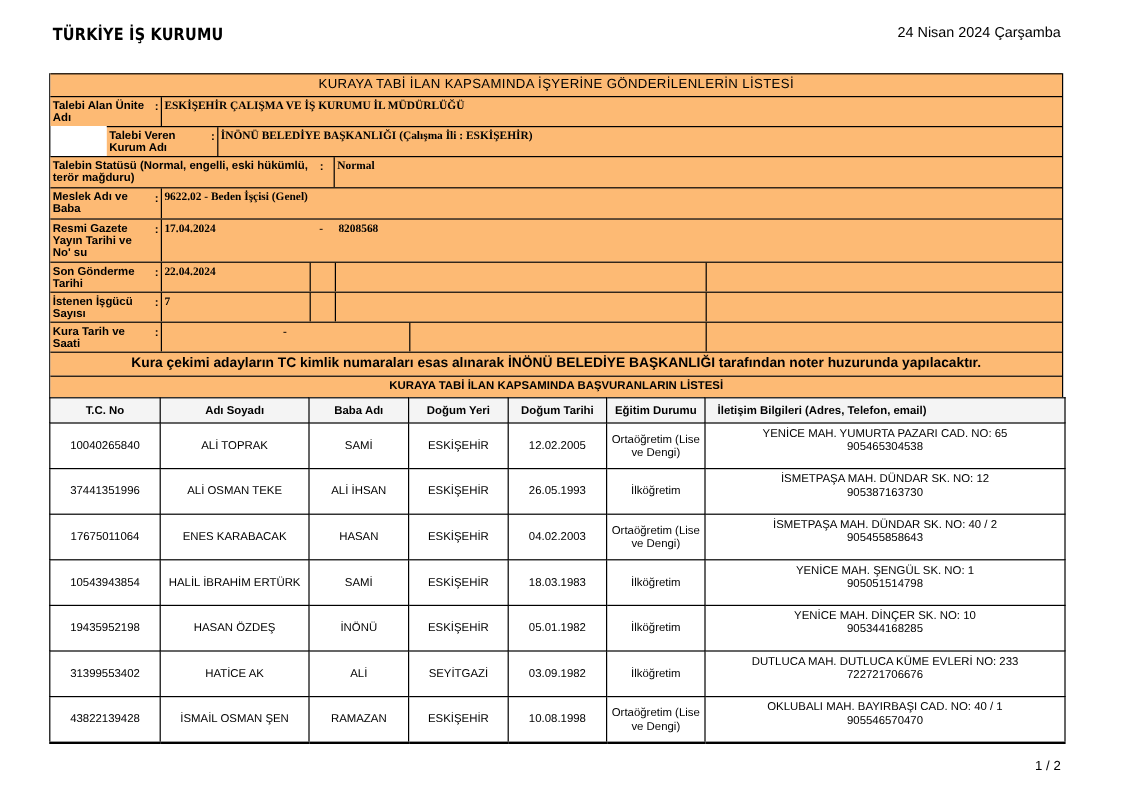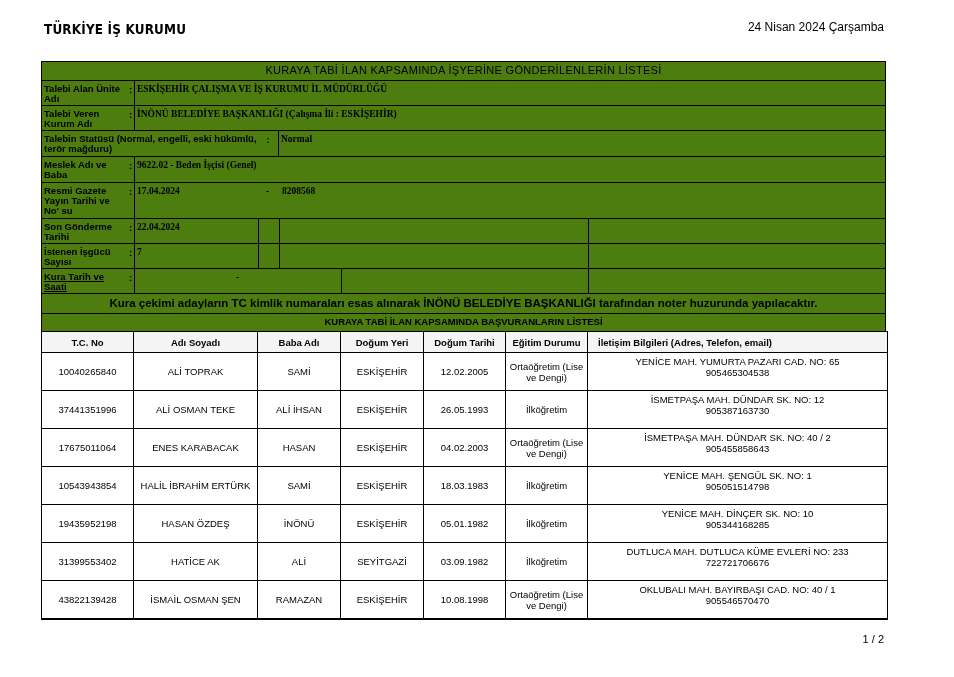--- a/index.html
+++ b/index.html
@@ -6,21 +6,21 @@
   body { width:954px; height:677px; position:relative; overflow:hidden;
          font-family:"Liberation Sans", sans-serif; color:#000; }
   .org { position:absolute; left:44px; top:21px; font-size:14px; font-weight:bold;
          letter-spacing:0.2px; font-family:"DejaVu Sans", sans-serif; transform:scaleX(0.86); transform-origin:left top; }
   .date { position:absolute; right:70px; top:20px; font-size:12px; }
   .pageno { position:absolute; right:70px; top:633px; font-size:11px; }
 
   .box { position:absolute; left:41px; width:845px; box-sizing:border-box;
          border-left:1.5px solid #000; border-right:1.5px solid #000; }
   .row { position:absolute; left:0; right:0; box-sizing:border-box;
-         border-top:1.5px solid #000; background:#4d7c0f; }
+         border-top:1.5px solid #000; background:#fdba74; }
   .cell { position:absolute; top:0; bottom:0; box-sizing:border-box; }
   .vl { border-left:1.5px solid #000; }
   .lbl { font-size:9.5px; font-weight:bold; line-height:10px; padding:3px 2px 0 2px; }
   .val { font-size:9.5px; font-weight:bold; line-height:10px; padding:3px 3px 0 2px;font-family:Liberation Serif, serif; }
   .colon { font-size:9.5px; font-weight:bold; padding-top:3px; text-align:center; }
   .title { font-size:11px; text-align:center; line-height:16px; letter-spacing:0.3px; }
   .notice { font-size:11.5px; font-weight:bold; text-align:center; line-height:17px; }
   .subtitle { font-size:9.5px; font-weight:bold; text-align:center; line-height:14px; }
 
   table.list { position:absolute; left:41px; top:331px; width:846px; border-collapse:collapse;
@@ -43,21 +43,21 @@
   <div class="row" style="top:0; height:19px; border-top-width:1.5px;">
     <div class="cell title" style="left:0; right:0;">KURAYA TABİ İLAN KAPSAMINDA İŞYERİNE GÖNDERİLENLERİN LİSTESİ</div>
   </div>
 
   <div class="row" style="top:19px; height:25px;">
     <div class="cell lbl" style="left:0; width:85px;">Talebi Alan Ünite Adı</div>
     <div class="cell colon" style="left:85px; width:7px;">:</div>
     <div class="cell val vl" style="left:92px; right:0;">ESKİŞEHİR ÇALIŞMA VE İŞ KURUMU İL MÜDÜRLÜĞÜ</div>
   </div>
 
-  <div class="row" style="top:44px; height:25px;">
+  <div class="row" style="top:44px; height:25px;margin-left:47px;">
     <div class="cell lbl" style="left:0; width:85px;">Talebi Veren Kurum Adı</div>
     <div class="cell colon" style="left:85px; width:7px;">:</div>
     <div class="cell val vl" style="left:92px; right:0;">İNÖNÜ BELEDİYE BAŞKANLIĞI (Çalışma İli : ESKİŞEHİR)</div>
   </div>
 
   <div class="row" style="top:69px; height:26px;">
     <div class="cell lbl" style="left:0; width:218px;">Talebin Statüsü (Normal, engelli, eski hükümlü, terör mağduru)</div>
     <div class="cell colon" style="left:218px; width:16px;">:</div>
     <div class="cell val vl" style="left:236px; right:0;">Normal</div>
   </div>
@@ -88,21 +88,21 @@
   <div class="row" style="top:182px; height:25px;">
     <div class="cell lbl" style="left:0; width:85px;">İstenen İşgücü Sayısı</div>
     <div class="cell colon" style="left:85px; width:7px;">:</div>
     <div class="cell val vl" style="left:92px; width:124px;">7</div>
     <div class="cell vl" style="left:216px; width:21px;"></div>
     <div class="cell vl" style="left:237px; width:309px;"></div>
     <div class="cell vl" style="left:546px; right:0;"></div>
   </div>
 
   <div class="row" style="top:207px; height:25px;">
-    <div class="cell lbl" style="left:0; width:85px;text-decoration:underline;">Kura Tarih ve Saati</div>
+    <div class="cell lbl" style="left:0; width:85px;">Kura Tarih ve Saati</div>
     <div class="cell colon" style="left:85px; width:7px;">:</div>
     <div class="cell val vl" style="left:92px; width:207px; text-align:center;">-</div>
     <div class="cell vl" style="left:299px; width:247px;"></div>
     <div class="cell vl" style="left:546px; right:0;"></div>
   </div>
 
   <div class="row" style="top:232px; height:20px;">
     <div class="cell notice" style="left:0; right:0; padding-top:1px;">Kura çekimi adayların TC kimlik numaraları esas alınarak İNÖNÜ BELEDİYE BAŞKANLIĞI tarafından noter huzurunda yapılacaktır.</div>
   </div>
 

